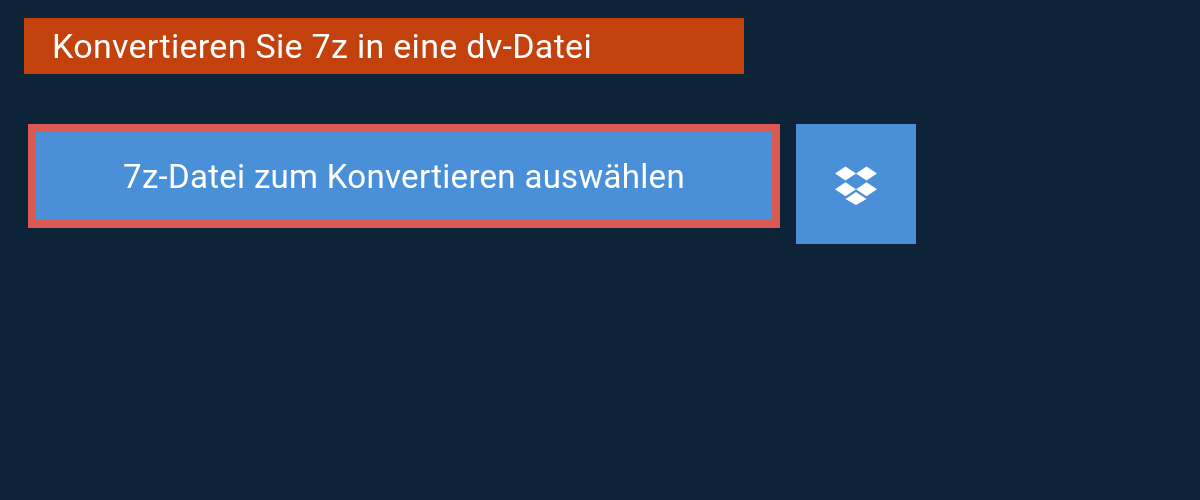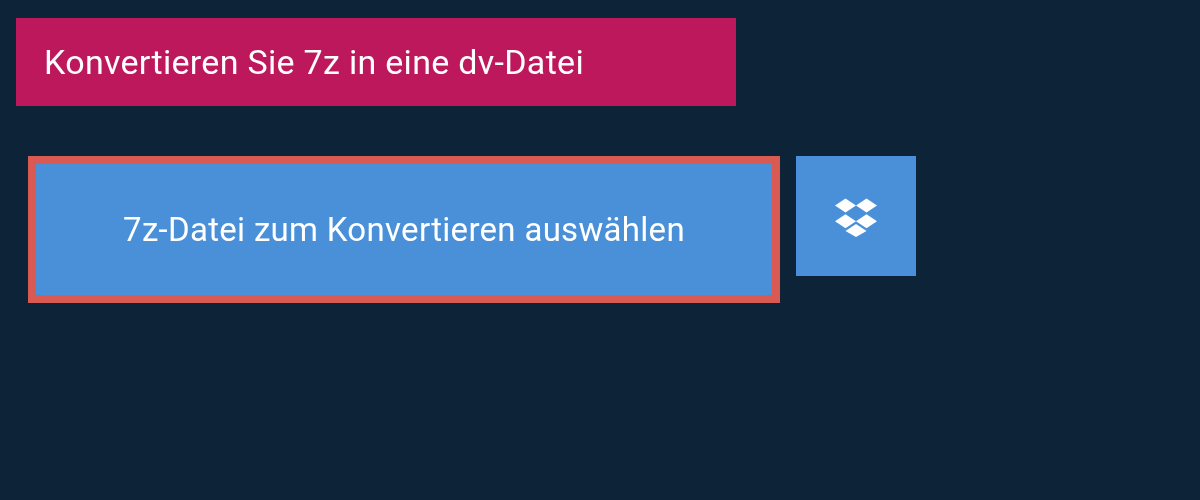--- a/index.html
+++ b/index.html
@@ -8,24 +8,24 @@
       box-sizing: border-box;
     }
     body {
       width: 1200px;
       height: 500px;
       background: #0d2438;
       font-family: -apple-system, BlinkMacSystemFont, "Segoe UI", Roboto, Helvetica, Arial, sans-serif;
       overflow: hidden;
     }
     .header-bar {
-      background: #be185d;
-      padding: 24px 28px;
+      background: #c2410c;
+      padding: 8px 28px;
       width: 720px;
-      margin-left: 16px;
+      margin-left: 24px;
       margin-top: 18px;
     }
     .header-title {
       color: #fefefe;
       font-size: 34px;
       font-weight: 400;
       letter-spacing: 0.3px;
     }
     .action-row {
       display: flex;
@@ -36,21 +36,21 @@
     }
     .select-file-button {
       background: #4990d8;
       border: 8px solid #d85a52;
       padding: 28px 44px;
       display: flex;
       align-items: center;
       justify-content: center;
       cursor: pointer;
       width: 752px;
-      height: 147px;
+      height: 104px;
     }
     .select-file-label {
       color: #ffffff;
       font-size: 33px;
       font-weight: 400;
       letter-spacing: 0.3px;
     }
     .dropbox-button {
       background: #4990d8;
       width: 120px;

